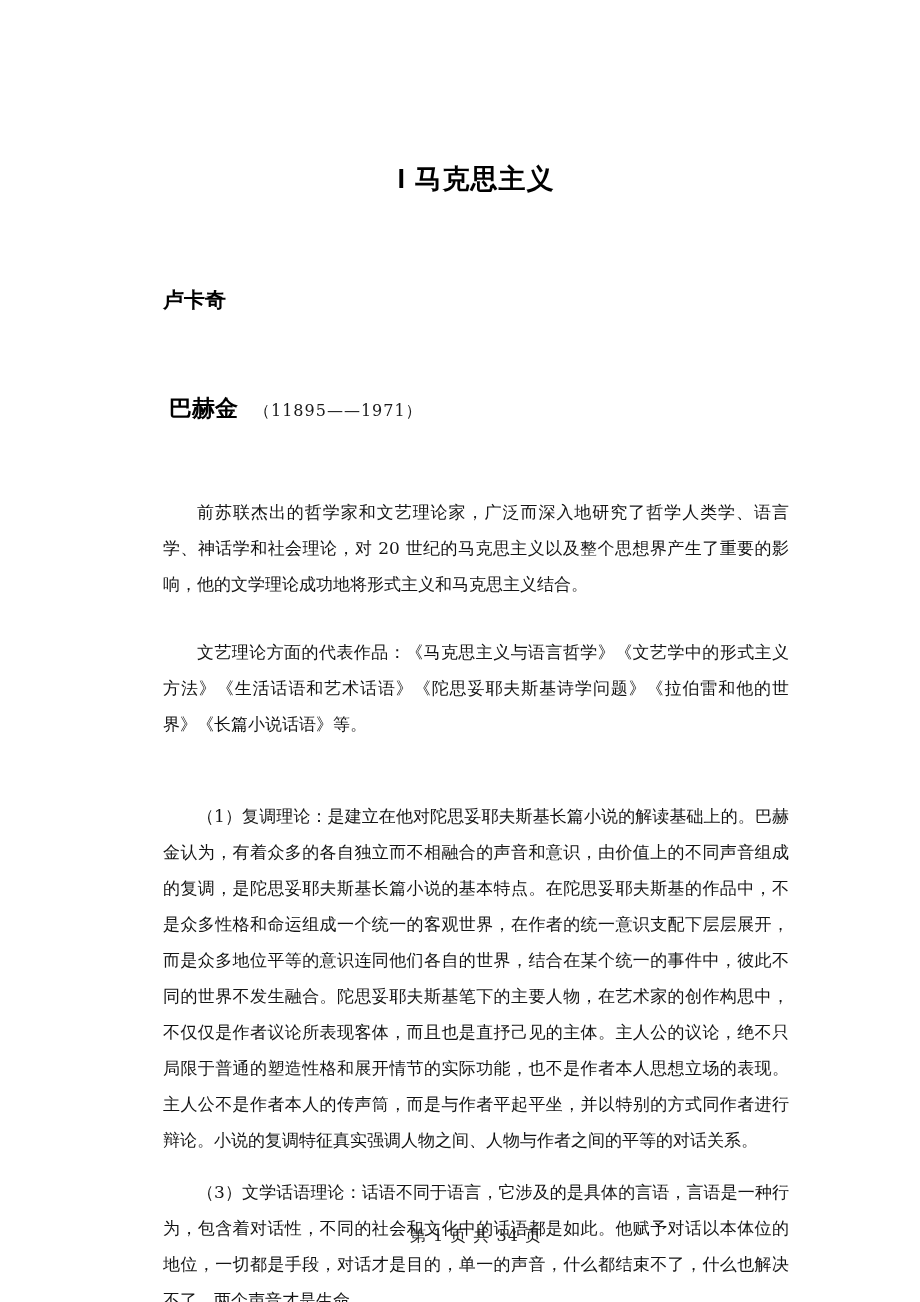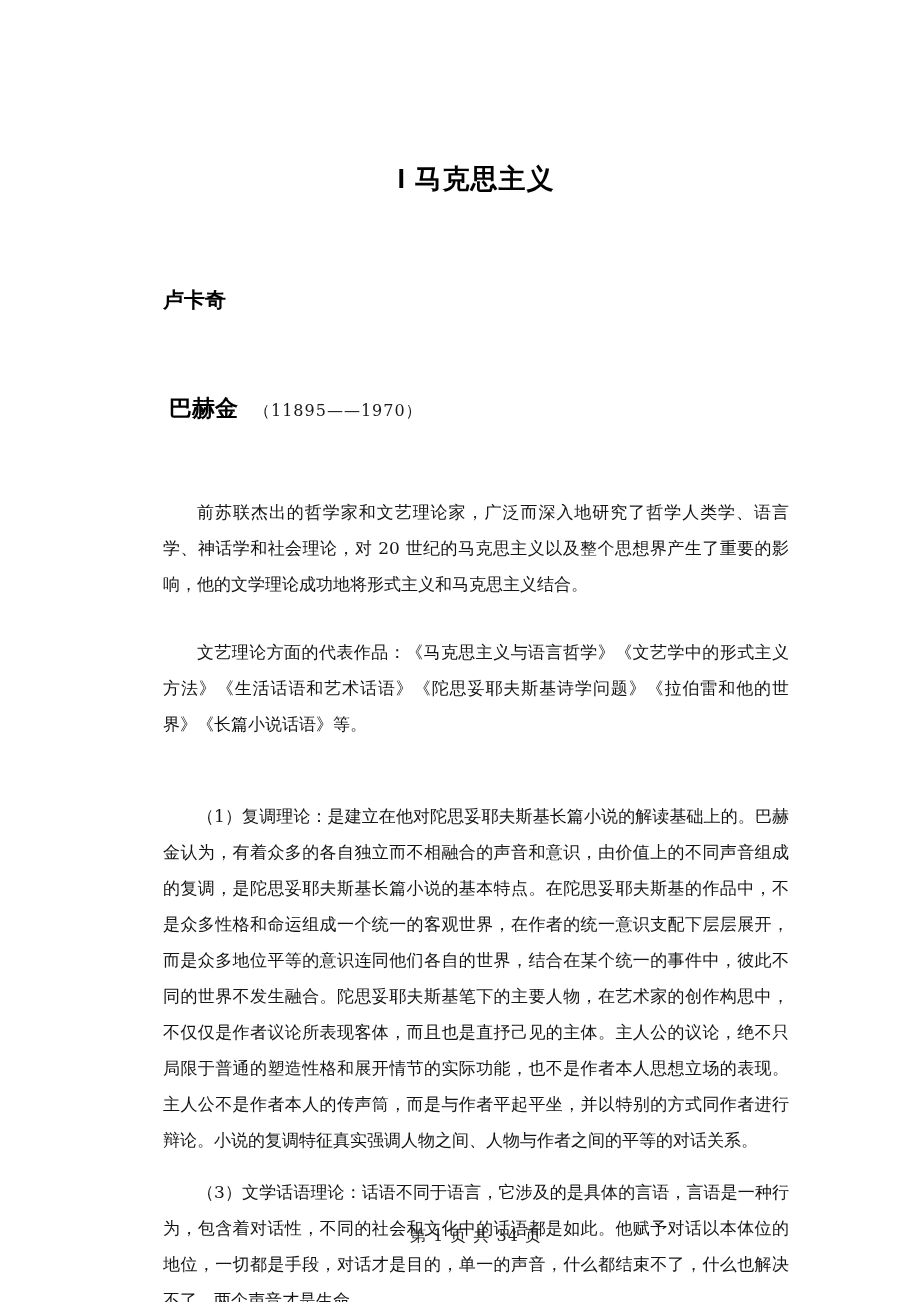--- a/index.html
+++ b/index.html
@@ -79,21 +79,21 @@
 <body>
 
 <div class="page">
   <div class="content">
 
     <h1 class="doc-title">I 马克思主义</h1>
 
     <h2 class="heading h-lukacs">卢卡奇</h2>
 
 
-    <h2 class="heading h-bakhtin"><span>巴赫金</span><span class="dates">（11895——1970）</span></h2>
+    <h2 class="heading h-bakhtin"><span>巴赫金</span><span class="dates">（11895——1971）</span></h2>
 
     <p class="para p-intro">前苏联杰出的哲学家和文艺理论家，广泛而深入地研究了哲学人类学、语言学、神话学和社会理论，对 20 世纪的马克思主义以及整个思想界产生了重要的影响，他的文学理论成功地将形式主义和马克思主义结合。</p>
 
     <p class="para p-works">文艺理论方面的代表作品：《马克思主义与语言哲学》《文艺学中的形式主义方法》《生活话语和艺术话语》《陀思妥耶夫斯基诗学问题》《拉伯雷和他的世界》《长篇小说话语》等。</p>
 
     <p class="para p-polyphony">（1）复调理论：是建立在他对陀思妥耶夫斯基长篇小说的解读基础上的。巴赫金认为，有着众多的各自独立而不相融合的声音和意识，由价值上的不同声音组成的复调，是陀思妥耶夫斯基长篇小说的基本特点。在陀思妥耶夫斯基的作品中，不是众多性格和命运组成一个统一的客观世界，在作者的统一意识支配下层层展开，而是众多地位平等的意识连同他们各自的世界，结合在某个统一的事件中，彼此不同的世界不发生融合。陀思妥耶夫斯基笔下的主要人物，在艺术家的创作构思中，不仅仅是作者议论所表现客体，而且也是直抒己见的主体。主人公的议论，绝不只局限于普通的塑造性格和展开情节的实际功能，也不是作者本人思想立场的表现。主人公不是作者本人的传声筒，而是与作者平起平坐，并以特别的方式同作者进行辩论。小说的复调特征真实强调人物之间、人物与作者之间的平等的对话关系。</p>
 
     <p class="para p-discourse">（3）文学话语理论：话语不同于语言，它涉及的是具体的言语，言语是一种行为，包含着对话性，不同的社会和文化中的话语都是如此。他赋予对话以本体位的地位，一切都是手段，对话才是目的，单一的声音，什么都结束不了，什么也解决不了，两个声音才是生命</p>
 
   </div>

